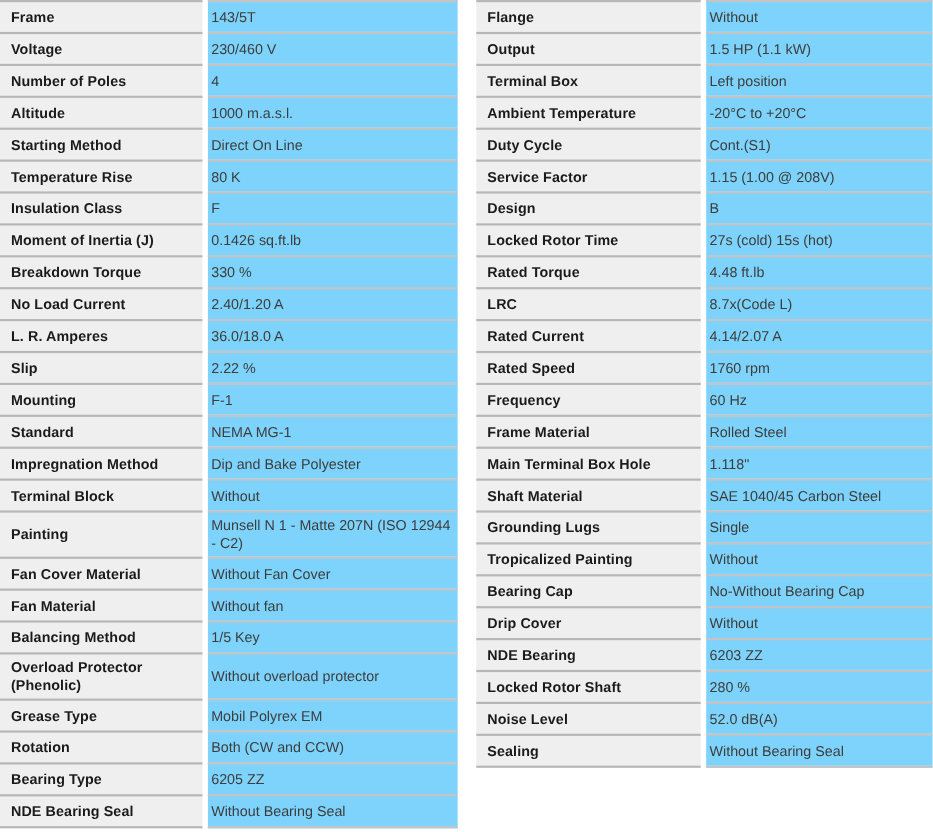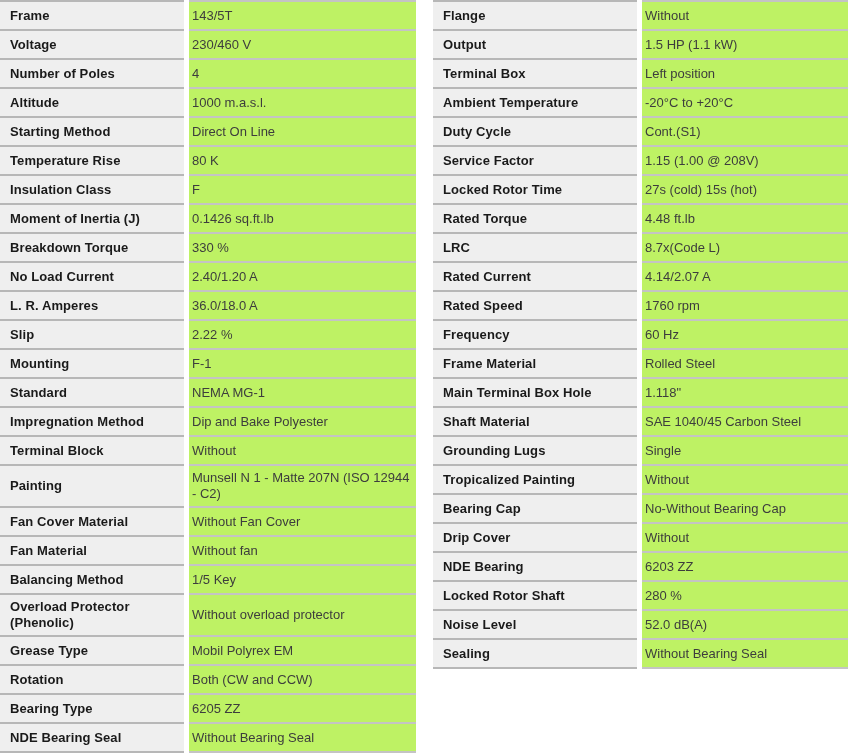--- a/index.html
+++ b/index.html
@@ -36,21 +36,21 @@
     border-top: 2px solid #b7b7b7;
     padding: 4px 8px 4px 10px;
     font-weight: 700;
     color: #1a1a1a;
     letter-spacing: 0.1px;
   }
   .spec-table.right .cell.label { width: 204px; flex: 0 0 204px; }
   .gap { width: 5px; flex: 0 0 5px; }
   .cell.value {
     flex: 1;
-    background: #bef264;
+    background: #7dd3fc;
     border-top: 2px solid #c4c4c4;
     padding: 4px 4px 4px 3px;
     font-weight: 400;
     color: #3d3d3d;
   }
   .row.row-end { min-height: 0; height: 2px; }
   .row.row-end .cell { padding: 0; }
 </style>
 </head>
 <body>
@@ -250,20 +250,25 @@
             <div class="gap"></div>
             <div class="cell value">Cont.(S1)</div>
           </div>
 
           <div class="row">
             <div class="cell label">Service Factor</div>
             <div class="gap"></div>
             <div class="cell value">1.15 (1.00 @ 208V)</div>
           </div>
 
+          <div class="row">
+            <div class="cell label">Design</div>
+            <div class="gap"></div>
+            <div class="cell value">B</div>
+          </div>
 
           <div class="row">
             <div class="cell label">Locked Rotor Time</div>
             <div class="gap"></div>
             <div class="cell value">27s (cold) 15s (hot)</div>
           </div>
 
           <div class="row">
             <div class="cell label">Rated Torque</div>
             <div class="gap"></div>

